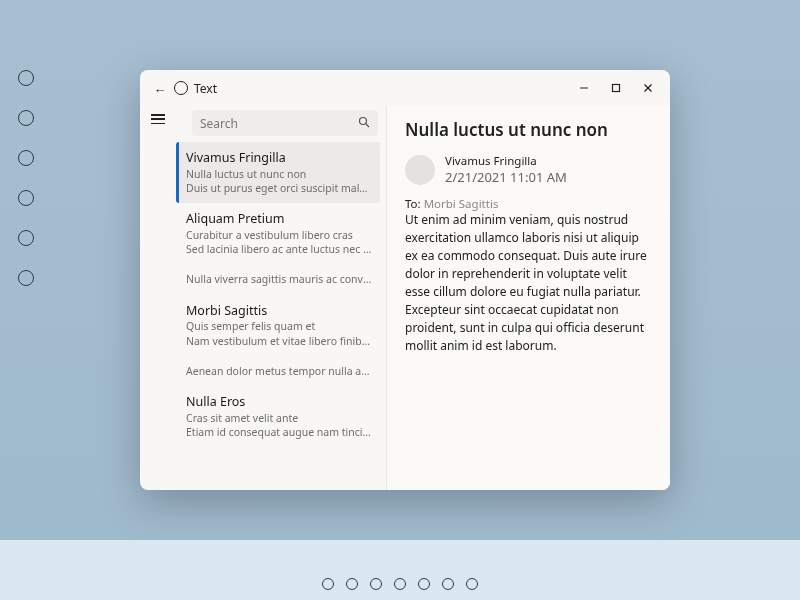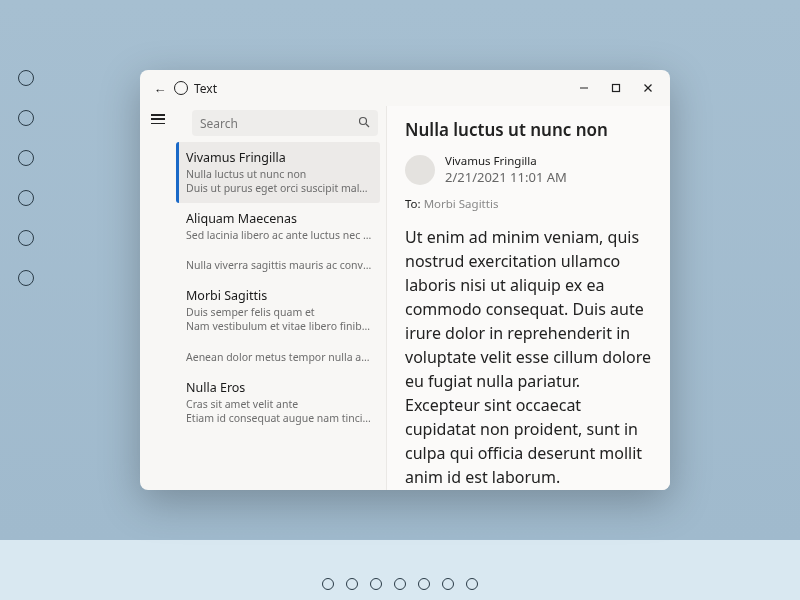--- a/index.html
+++ b/index.html
@@ -82,24 +82,24 @@
     flex: 1; padding: 12px 18px; font-size: 12px; color: #222;
     overflow-y: auto;
     background: #fbfaf9;
     border-left: 1px solid #eae8e5;
   }
   .detail h1 { font-size: 17px; font-weight: 600; margin-bottom: 12px; }
   .sender-row { display: flex; align-items: center; gap: 10px; margin-bottom: 10px; }
   .avatar { width: 30px; height: 30px; border-radius: 50%; background: #e4e2df; }
   .sender-name { font-size: 11.5px; color: #222; }
   .sender-date { font-size: 13px; color: #666; }
-  .to-row { font-size: 11.5px; margin-bottom: 14px; }
+  .to-row { font-size: 11.5px; }
   .to-row .lbl { color: #222; }
   .to-row .val { color: #888; }
-  .body-text { font-size: 16px; color: #222; line-height: 1.5; }
+  .body-text { font-size: 12px; color: #222; line-height: 1.5; }
   ::-webkit-scrollbar { width: 0; }
 </style>
 </head>
 <body>
 
 <div class="desktop-icons" id="desktop-icons">
     <div class="desktop-icon"></div>
     <div class="desktop-icon"></div>
     <div class="desktop-icon"></div>
     <div class="desktop-icon"></div>
@@ -162,29 +162,30 @@
             </svg>
         </span>
       </div>
       <div class="list" id="message-list">
           <div class="item selected">
             <div class="t1">Vivamus Fringilla</div>
             <div class="t2">Nulla luctus ut nunc non</div>
             <div class="t3">Duis ut purus eget orci suscipit malesuada</div>
           </div>
           <div class="item">
-            <div class="t1">Aliquam Maecenas</div>
+            <div class="t1">Aliquam Pretium</div>
+            <div class="t2">Curabitur a vestibulum libero cras</div>
             <div class="t3">Sed lacinia libero ac ante luctus nec interdum</div>
           </div>
           <div class="item">
             <div class="t3">Nulla viverra sagittis mauris ac convallis</div>
           </div>
           <div class="item">
             <div class="t1">Morbi Sagittis</div>
-            <div class="t2">Duis semper felis quam et</div>
+            <div class="t2">Quis semper felis quam et</div>
             <div class="t3">Nam vestibulum et vitae libero finibus et</div>
           </div>
           <div class="item">
             <div class="t3">Aenean dolor metus tempor nulla ac dapibus</div>
           </div>
           <div class="item">
             <div class="t1">Nulla Eros</div>
             <div class="t2">Cras sit amet velit ante</div>
             <div class="t3">Etiam id consequat augue nam tincidunt</div>
           </div>

